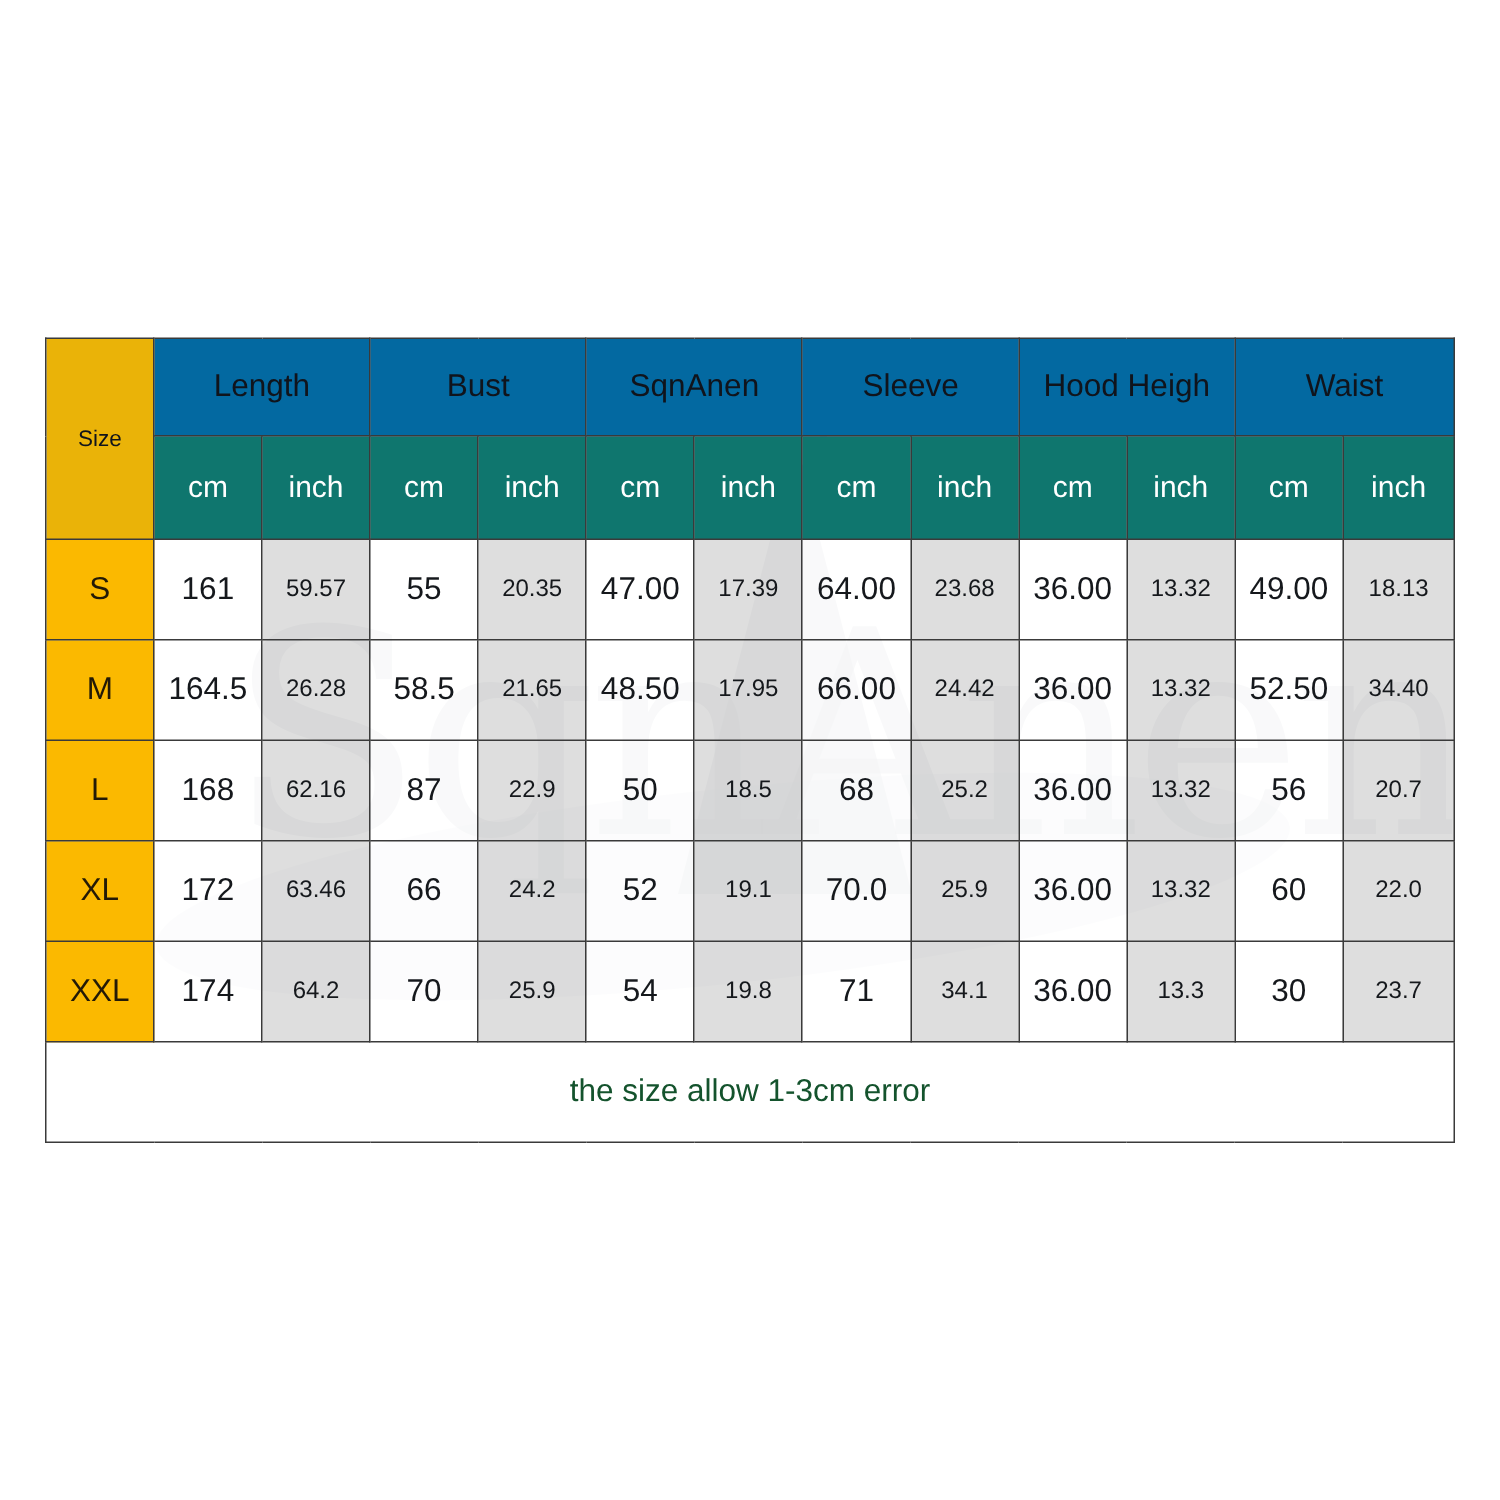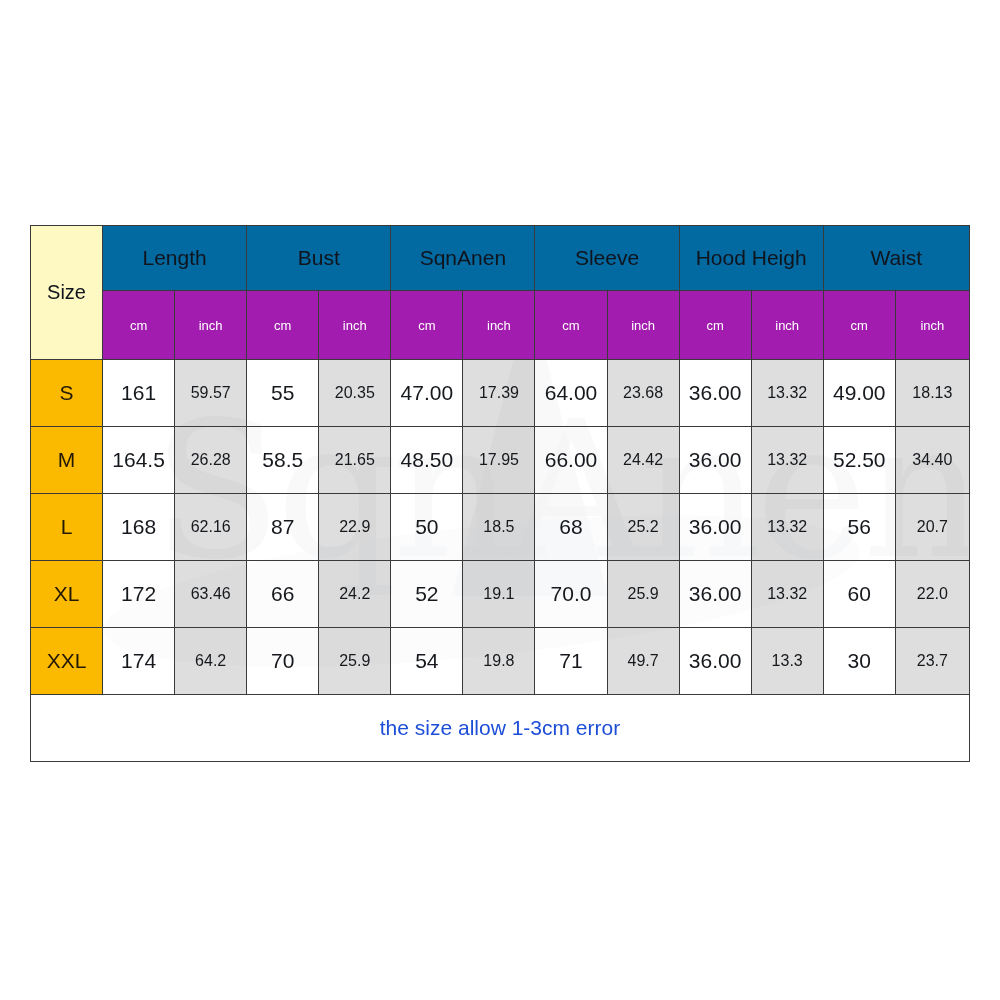--- a/index.html
+++ b/index.html
@@ -99,30 +99,30 @@
   }
 
   
   .hdr-group {
     background: #0369a1;
     color: #10141c;
     font-size: 21px;
     height: 64px;
   }
   .hdr-size {
-    background: #fef9c3;
+    background: #eab308;
     color: #10141c;
-    font-size: 20px;
+    font-size: 15px;
     height: 132px;
     width: 72px;
   }
   .hdr-unit {
-    background: #a21caf;
+    background: #0f766e;
     color: #ffffff;
-    font-size: 13px;
+    font-size: 20px;
     height: 68px;
     margin-top: 48px;
   }
 
   
   .size-cell {
     background: #fbb900;
     color: #231a06;
     font-size: 21px;
     height: 66px;
@@ -139,21 +139,21 @@
     color: #15181c;
     font-size: 16px;
     height: 66px;
   }
   
   td.v-cm   { background: rgba(255,255,255,.80); }
   td.v-inch { background: rgba(214,214,214,.80); }
 
   .note-cell {
     background: rgba(255,255,255,.80);
-    color: #1d4ed8;
+    color: #14532d;
     font-size: 21px;
     height: 66px;
     margin-left: 28px;
   }
 </style>
 </head>
 <body>
 
 <div class="page">
 
@@ -274,21 +274,21 @@
 
         <tr>
           <td class="size-cell">XXL</td>
           <td class="v-cm">174</td>
           <td class="v-inch">64.2</td>
           <td class="v-cm">70</td>
           <td class="v-inch">25.9</td>
           <td class="v-cm">54</td>
           <td class="v-inch">19.8</td>
           <td class="v-cm">71</td>
-          <td class="v-inch">49.7</td>
+          <td class="v-inch">34.1</td>
           <td class="v-cm">36.00</td>
           <td class="v-inch">13.3</td>
           <td class="v-cm">30</td>
           <td class="v-inch">23.7</td>
         </tr>
 
         <tr>
           <td class="note-cell" colspan="13">the size allow 1-3cm error</td>
         </tr>
 

